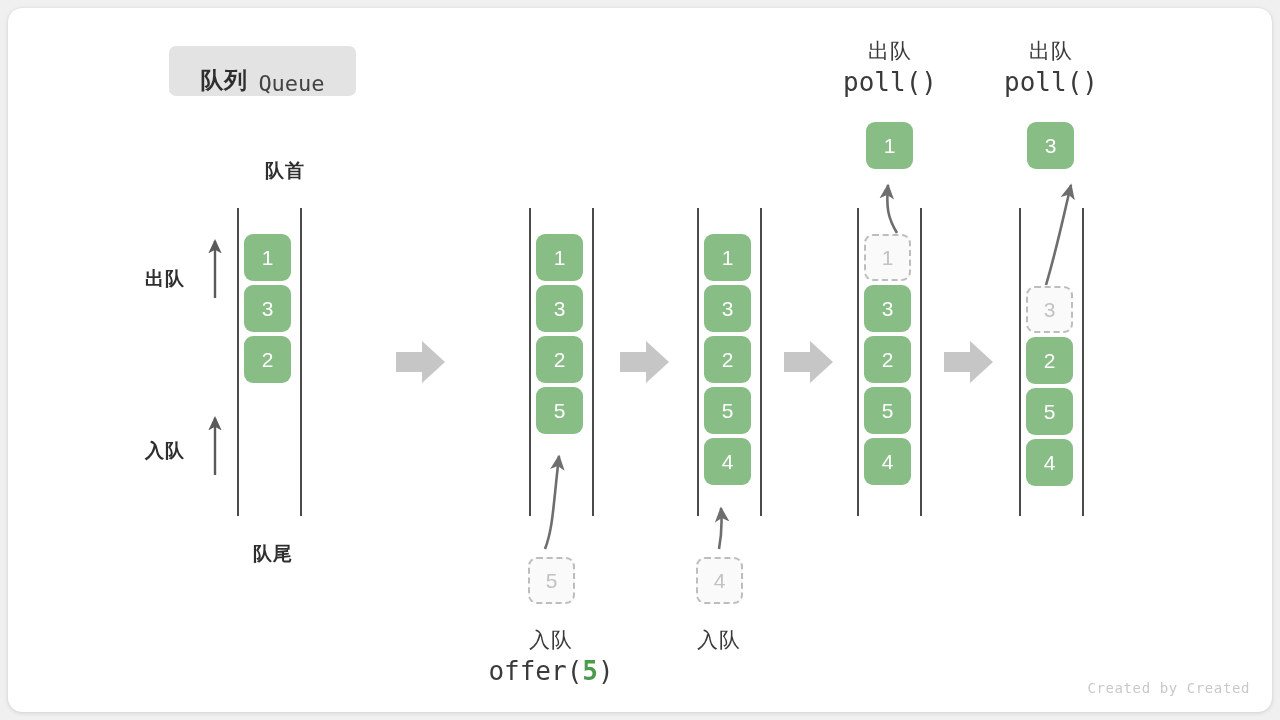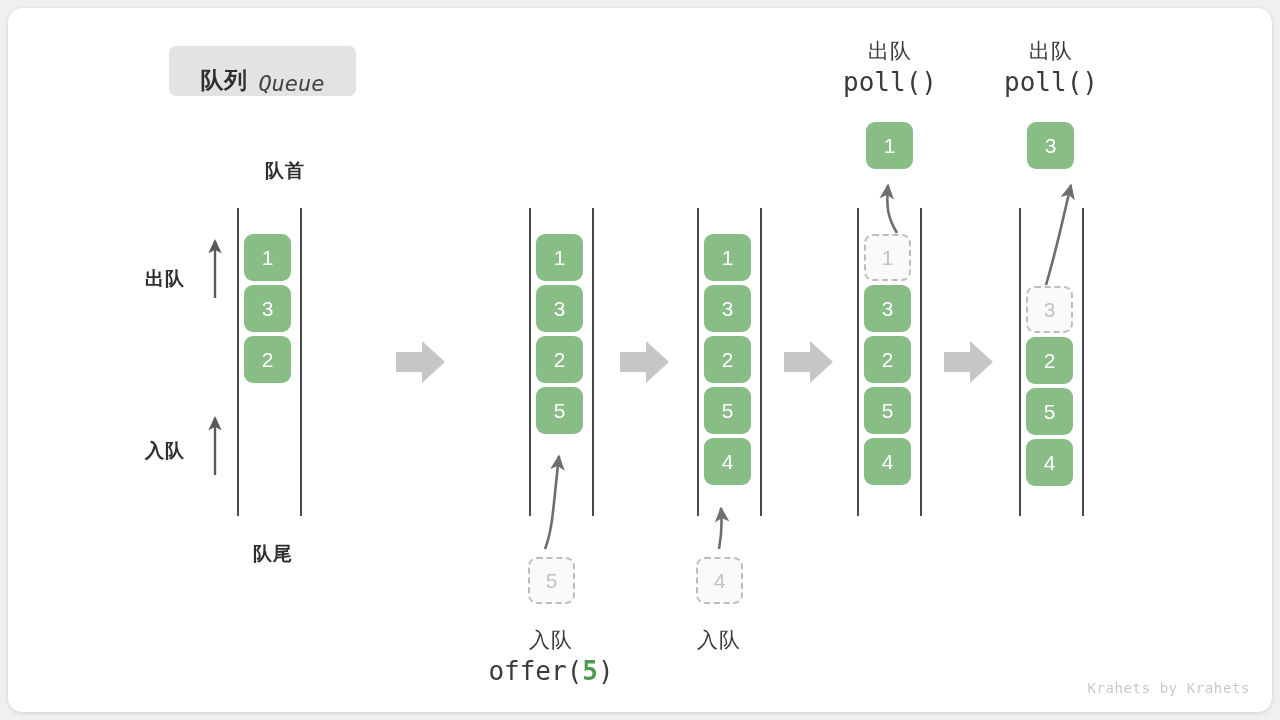--- a/index.html
+++ b/index.html
@@ -42,21 +42,20 @@
   #title-badge .cn {
     font-size: 23px;
     font-weight: bold;
     color: #2e2e2e;
     letter-spacing: 0.5px;
   }
   #title-badge .en {
     font-family: "DejaVu Sans Mono", monospace;
     font-size: 22px;
     color: #444444;
-    font-style: italic;
   }
 
   
   .hdr-label {
     font-size: 19px;
     font-weight: bold;
     color: #2e2e2e;
     letter-spacing: 1px;
     text-align: center;
     white-space: nowrap;
@@ -251,15 +250,15 @@
     <path d="M1038,277 C1049,240 1055,210 1063,177" stroke="#6e6e6e" stroke-width="2.6" fill="none" marker-end="url(#thin-arrow)"></path>
 
     <g fill="#c6c6c6">
       <path d="M388,344 L414,344 L414,333 L437,354 L414,375 L414,364 L388,364 Z"></path>
       <path d="M612,344 L638,344 L638,333 L661,354 L638,375 L638,364 L612,364 Z"></path>
       <path d="M776,344 L802,344 L802,333 L825,354 L802,375 L802,364 L776,364 Z"></path>
       <path d="M936,344 L962,344 L962,333 L985,354 L962,375 L962,364 L936,364 Z"></path>
     </g>
   </svg>
 
-  <div class="abs" id="credit">Krahets by Krahets</div>
+  <div class="abs" id="credit">Created by Created</div>
 
 </div>
 
 </body></html>

